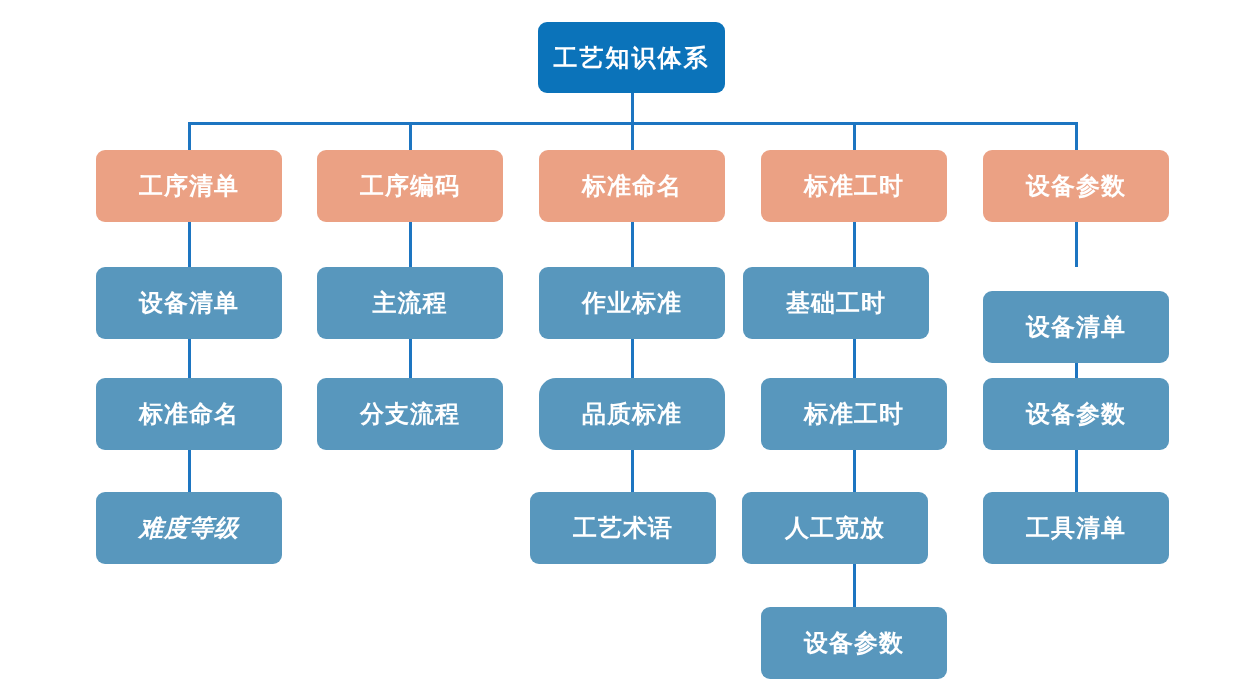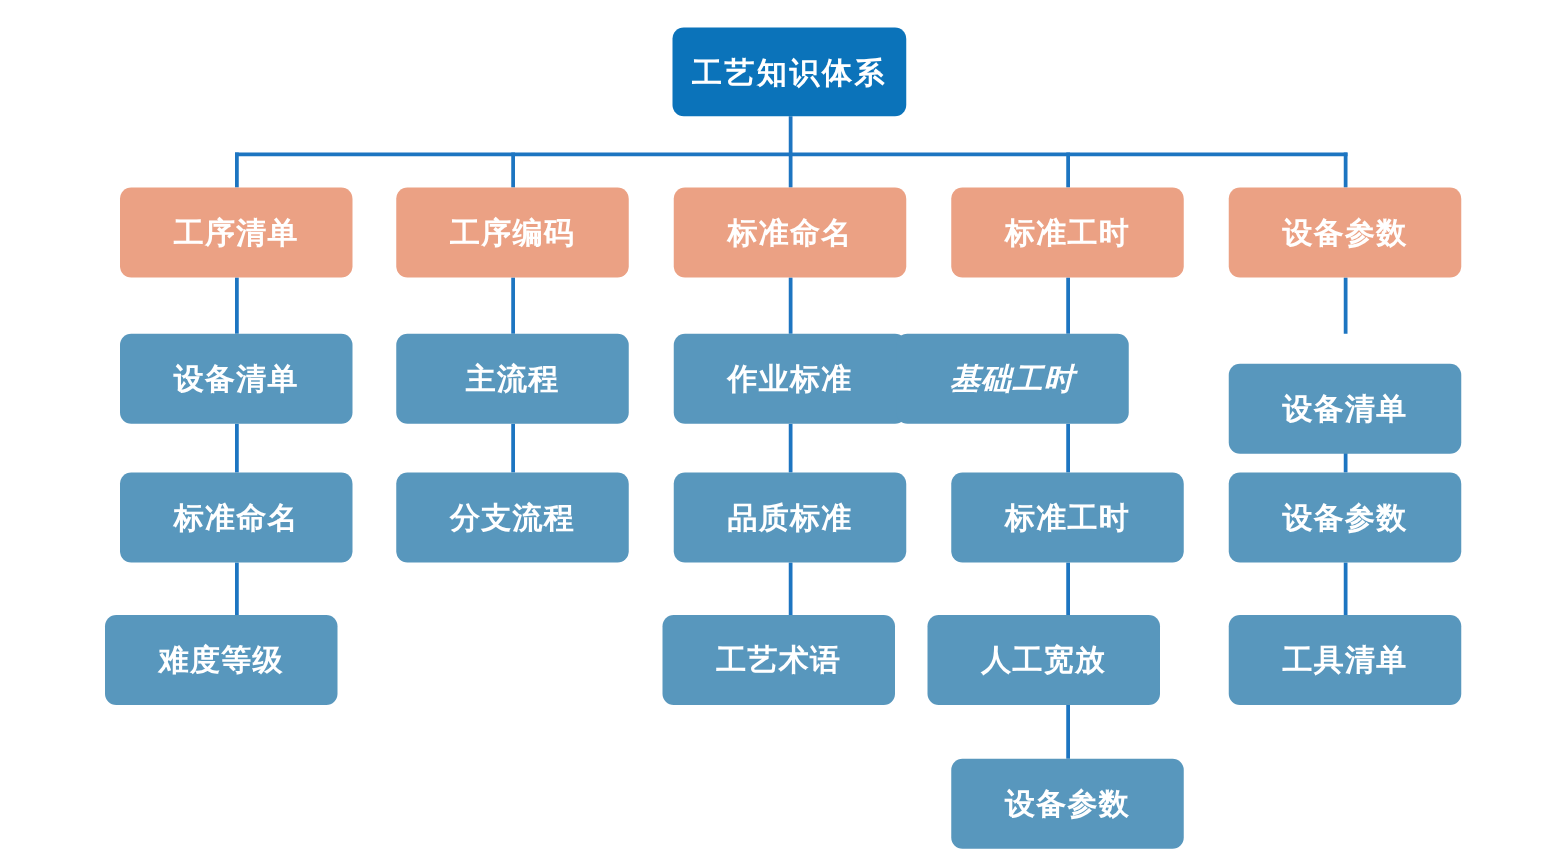--- a/index.html
+++ b/index.html
@@ -73,30 +73,30 @@
       <div class="connector" style="left: 852.5px; top: 564px; width: 3px; height: 43px;"></div>
       <div class="connector" style="left: 1074.5px; top: 222px; width: 3px; height: 45px;"></div>
       <div class="connector" style="left: 1074.5px; top: 339px; width: 3px; height: 39px;"></div>
       <div class="connector" style="left: 1074.5px; top: 450px; width: 3px; height: 42px;"></div>
     </div>
   <div class="node root" style="left:538px; top:22px;">工艺知识体系</div>
   <div id="nodes-layer">
       <div class="node branch" style="left: 96px; top: 150px;">工序清单</div>
       <div class="node child" style="left: 96px; top: 267px;">设备清单</div>
       <div class="node child" style="left: 96px; top: 378px; font-family: Liberation Serif, serif;">标准命名</div>
-      <div class="node child" style="left: 84px; top: 492px;">难度等级</div>
+      <div class="node child" style="left: 96px; top: 492px; font-style: italic;">难度等级</div>
       <div class="node branch" style="left: 317px; top: 150px;">工序编码</div>
       <div class="node child" style="left: 317px; top: 267px;">主流程</div>
       <div class="node child" style="left: 317px; top: 378px;">分支流程</div>
       <div class="node branch" style="left: 539px; top: 150px;">标准命名</div>
       <div class="node child" style="left: 539px; top: 267px;">作业标准</div>
-      <div class="node child" style="left: 539px; top: 378px;">品质标准</div>
+      <div class="node child" style="left: 539px; top: 378px; border-radius: 17px;">品质标准</div>
       <div class="node child" style="left: 530px; top: 492px;">工艺术语</div>
       <div class="node branch" style="left: 761px; top: 150px;">标准工时</div>
-      <div class="node child" style="left: 717px; top: 267px; font-style: italic;">基础工时</div>
+      <div class="node child" style="left: 743px; top: 267px;">基础工时</div>
       <div class="node child" style="left: 761px; top: 378px;">标准工时</div>
       <div class="node child" style="left: 742px; top: 492px;">人工宽放</div>
       <div class="node child" style="left: 761px; top: 607px;">设备参数</div>
       <div class="node branch" style="left: 983px; top: 150px;">设备参数</div>
       <div class="node child" style="left: 983px; top: 267px; margin-top: 24px;">设备清单</div>
       <div class="node child" style="left: 983px; top: 378px;">设备参数</div>
       <div class="node child" style="left: 983px; top: 492px;">工具清单</div>
     </div>
 </div>
 

